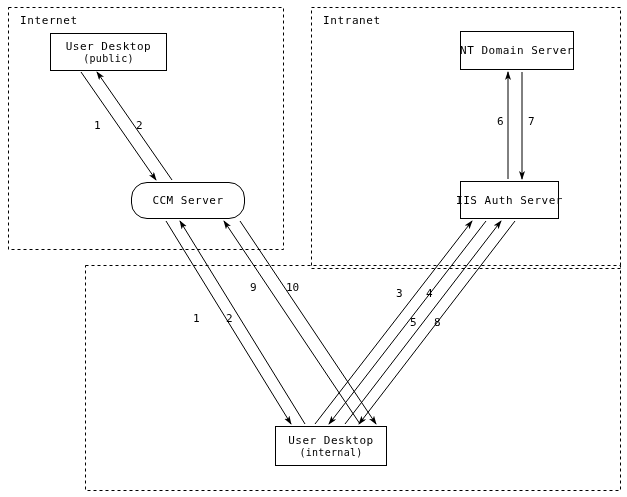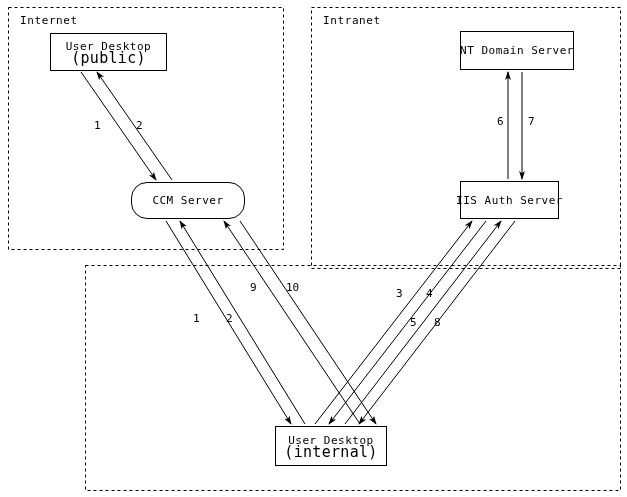--- a/index.html
+++ b/index.html
@@ -32,21 +32,21 @@
   }
   .node-title{
     font-family:"DejaVu Sans Mono","Liberation Mono",monospace;
     font-size:11px;
     letter-spacing:0.5px;
     white-space:nowrap;
     line-height:13px;
   }
   .node-sub{
     font-family:"DejaVu Sans Mono","Liberation Mono",monospace;
-    font-size:15px;
+    font-size:10px;
     letter-spacing:0.3px;
     white-space:nowrap;
     line-height:11px;
   }
   .edge-label{
     position:absolute;
     font-family:"DejaVu Sans Mono","Liberation Mono",monospace;
     font-size:11px;
     color:#000;
     white-space:nowrap;

